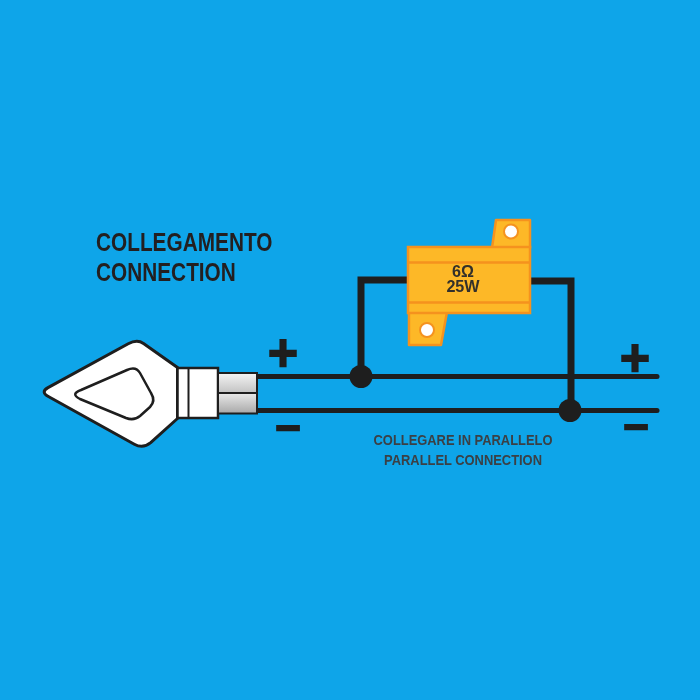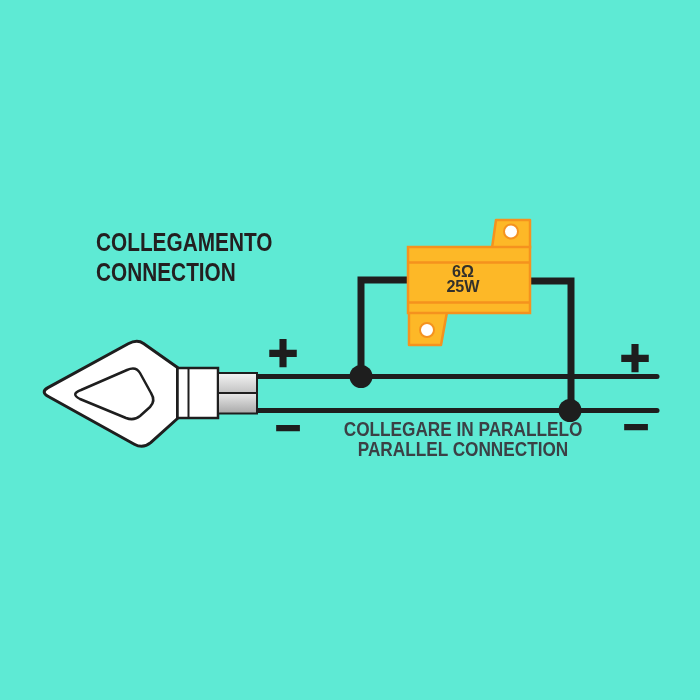--- a/index.html
+++ b/index.html
@@ -1,37 +1,37 @@
 <!DOCTYPE html>
 <html><head>
 <meta charset="utf-8">
 <style>
   html,body{margin:0;padding:0;background:#fff;}
   .canvas{
-    position:relative;width:700px;height:700px;background:#5eead4;
+    position:relative;width:700px;height:700px;background:#0ea5e9;
     overflow:hidden;font-family:"Liberation Sans",sans-serif;
   }
   
   .heading{
     position:absolute;left:96px;top:227px;color:#231F20;
     font-weight:bold;font-size:26px;line-height:30px;letter-spacing:0px;
   }
   .heading .squeeze{display:block;transform:scaleX(0.80);transform-origin:left top;white-space:nowrap;}
   
   .diagram{position:absolute;left:0;top:0;width:700px;height:700px;}
   
   .resistor-label{
     position:absolute;left:408px;top:264px;width:110px;text-align:center;
     color:#33302B;font-weight:bold;font-size:17px;line-height:15px;
   }
   .resistor-label .squeeze{display:block;transform:scaleX(0.95);transform-origin:center top;white-space:nowrap;}
   
   .caption{
-    position:absolute;left:283px;top:419px;width:360px;text-align:center;
-    color:#3B4045;font-weight:bold;font-size:20px;line-height:20px;
+    position:absolute;left:283px;top:430px;width:360px;text-align:center;
+    color:#3B4045;font-weight:bold;font-size:15px;line-height:20px;
   }
   .caption .squeeze{display:block;transform:scaleX(0.86);transform-origin:center top;white-space:nowrap;}
   
   .pol{
     font-family:"DejaVu Sans",sans-serif;font-weight:bold;
     fill:#1E1E1E;stroke:#1E1E1E;paint-order:stroke;
   }
 </style>
 </head>
 <body>

